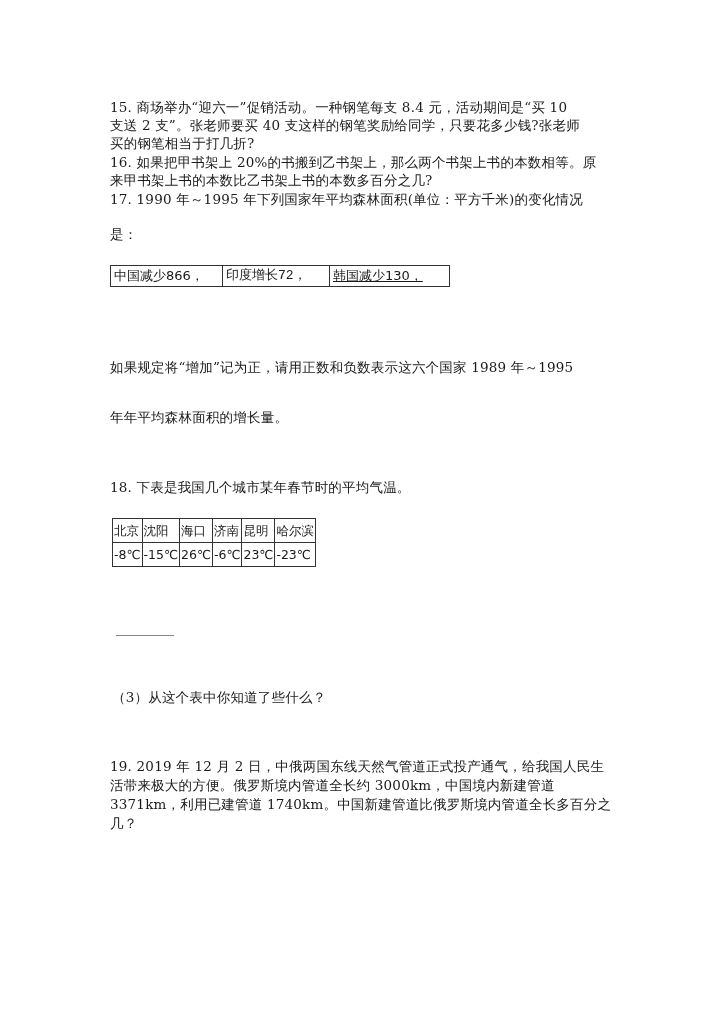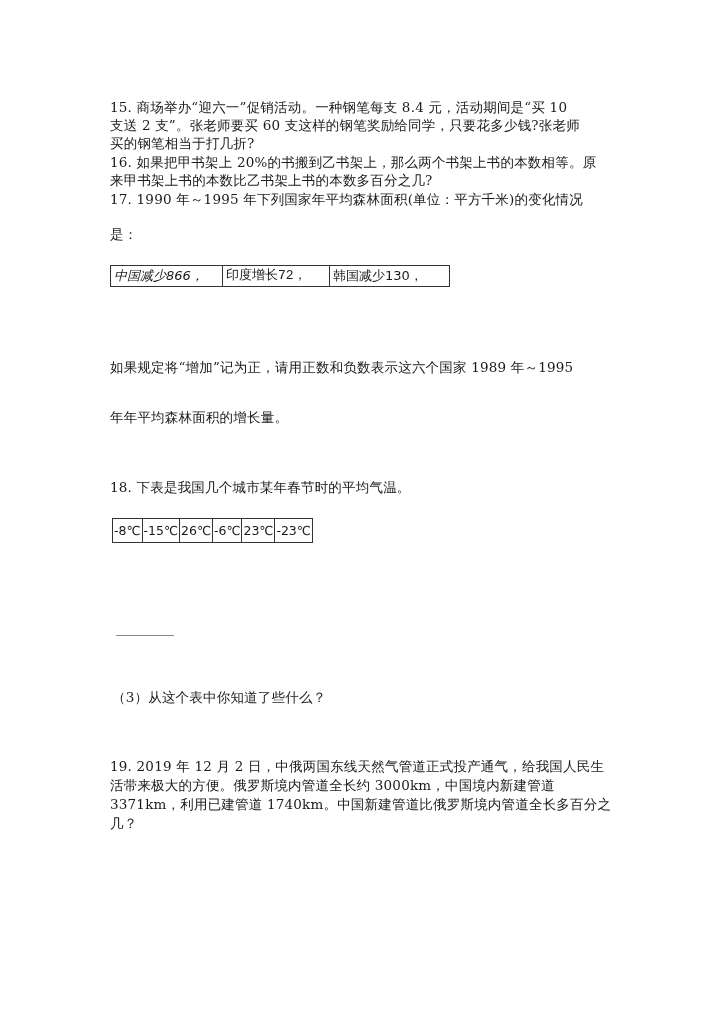--- a/index.html
+++ b/index.html
@@ -2,34 +2,34 @@
 <html><head>
 <meta charset="utf-8">
 <style>
   html, body { margin: 0; padding: 0; background: #ffffff; }
   body { width: 720px; height: 1018px; position: relative; overflow: hidden;
          font-family: "DejaVu Serif", "Liberation Serif", serif; color: #1a1a1a; }
   .line { position: absolute; left: 110px; font-size: 13.5px; line-height: 18px; white-space: nowrap; letter-spacing: 0.2px; margin-top: 10px; }
   table.forest { position: absolute; left: 110px; top: 265px; border-collapse: collapse;
                  font-family: "DejaVu Sans", "Liberation Sans", sans-serif; font-size: 13px; }
   table.forest td { border: 1px solid #333; padding: 1px 3px; height: 18px; line-height: 18px; white-space: nowrap; }
-  table.forest td.c0 { width: 105px; font-style: italic; }
+  table.forest td.c0 { width: 105px; }
   table.forest td.c1 { width: 100px; font-family: Liberation Mono, monospace; }
-  table.forest td.c2 { width: 113px; }
+  table.forest td.c2 { width: 113px; text-decoration: underline; }
   table.temps { position: absolute; left: 112px; top: 518px; border-collapse: collapse;
                 font-family: "DejaVu Sans", "Liberation Sans", sans-serif; font-size: 12.5px; }
   table.temps td { border: 1px solid #333; padding: 0 1px; height: 23px; line-height: 23px; white-space: nowrap; }
   .blank { display: inline-block; width: 58px; border-bottom: 1px solid #888; height: 12px; vertical-align: baseline; margin-left: 4px; }
 </style>
 </head>
 <body>
 
 <div>
   <div class="line" style="top:88px">15. 商场举办“迎六一”促销活动。一种钢笔每支 8.4 元，活动期间是“买 10</div>
-  <div class="line" style="top:106px">支送 2 支”。张老师要买 60 支这样的钢笔奖励给同学，只要花多少钱?张老师</div>
+  <div class="line" style="top:106px">支送 2 支”。张老师要买 40 支这样的钢笔奖励给同学，只要花多少钱?张老师</div>
   <div class="line" style="top:124px">买的钢笔相当于打几折?</div>
 </div>
 
 <div>
   <div class="line" style="top:143px">16. 如果把甲书架上 20%的书搬到乙书架上，那么两个书架上书的本数相等。原</div>
   <div class="line" style="top:161px">来甲书架上书的本数比乙书架上书的本数多百分之几?</div>
 </div>
 
 <div>
   <div class="line" style="top:180px">17. 1990 年～1995 年下列国家年平均森林面积(单位：平方千米)的变化情况</div>
@@ -47,20 +47,28 @@
 
   <div class="line" style="top:348px">如果规定将“增加”记为正，请用正数和负数表示这六个国家 1989 年～1995</div>
   <div class="line" style="top:398px">年年平均森林面积的增长量。</div>
 </div>
 
 <div>
   <div class="line" style="top:468px">18. 下表是我国几个城市某年春节时的平均气温。</div>
 
   <table class="temps">
     <tbody>
+        <tr>
+      <td>北京</td>
+      <td>沈阳</td>
+      <td>海口</td>
+      <td>济南</td>
+      <td>昆明</td>
+      <td>哈尔滨</td>
+    </tr>
     <tr>
       <td>-8℃</td>
       <td>-15℃</td>
       <td>26℃</td>
       <td>-6℃</td>
       <td>23℃</td>
       <td>-23℃</td>
     </tr>
   </tbody>
     </table>

